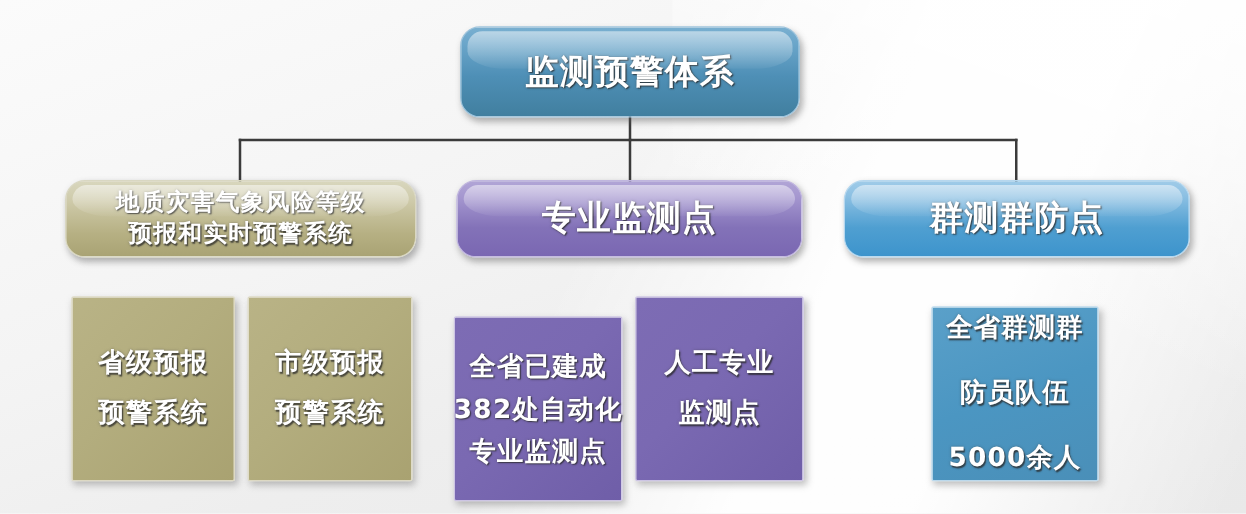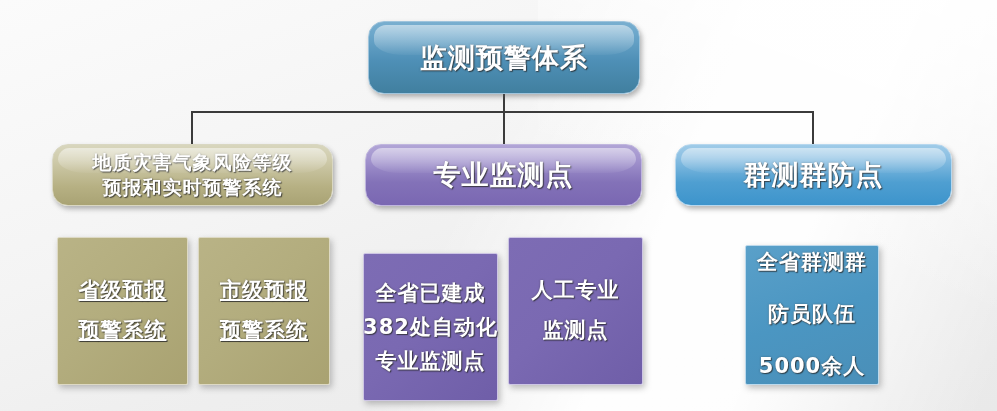--- a/index.html
+++ b/index.html
@@ -100,21 +100,20 @@
     background: linear-gradient(to bottom, #b1a5d6 0%, #a496cf 22%, #8372b8 62%, #7a67b2 100%);
     border: 1px solid #c0b6de;
   }
   .c-lblue {
     background: linear-gradient(to bottom, #9fcbe8 0%, #8cc0e3 20%, #4f9fd1 62%, #3d94cc 100%);
     border: 1px solid #b6d7ee;
   }
   .c-olive-flat {
     background: linear-gradient(135deg, #b9b386 0%, #b3ad7e 45%, #a9a271 100%);
     border: 1px solid #ddd9c4;
-    text-decoration: underline;
   }
   .c-purple-flat {
     background: linear-gradient(135deg, #7d6cb4 0%, #7a69b2 45%, #6f5ea8 100%);
     border: 1px solid #cdc5e4;
   }
   .c-lblue-flat {
     background: linear-gradient(160deg, #5aa0c9 0%, #4b96c2 50%, #4a8fb8 100%);
     border: 1px solid #bcd9ec;
     justify-content: space-between;
   }

